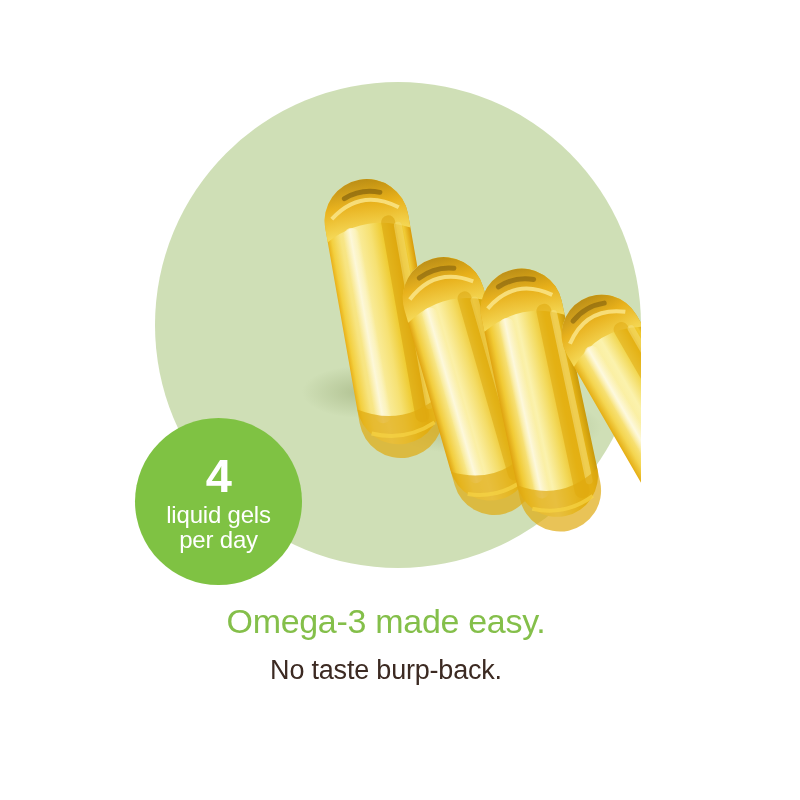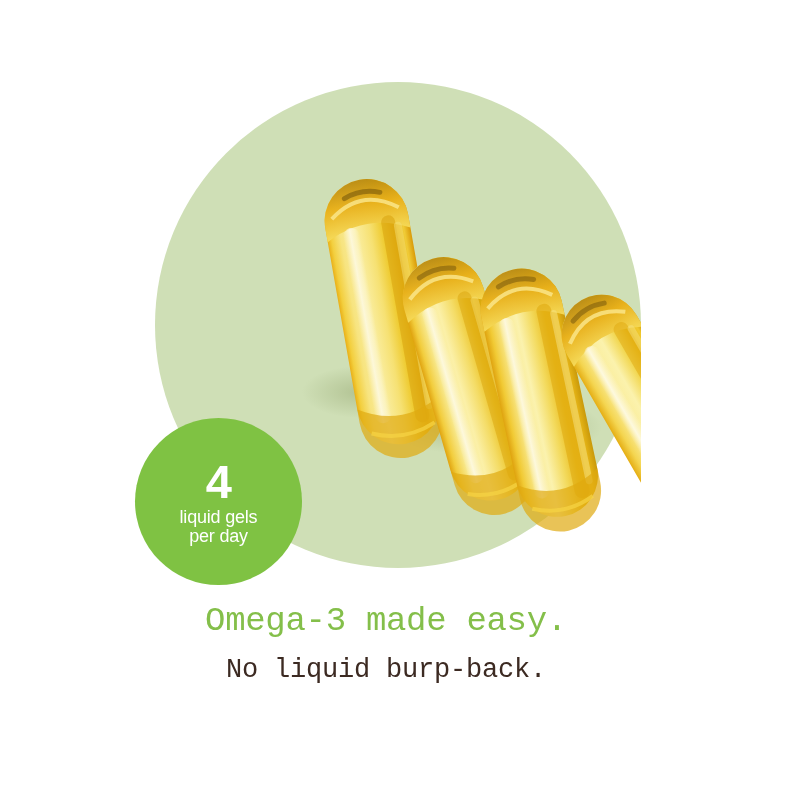--- a/index.html
+++ b/index.html
@@ -60,33 +60,32 @@
     line-height: 1.05;
   }
   .badge-number {
     font-size: 47px;
     font-weight: bold;
     letter-spacing: -0.5px;
     margin-bottom: 2px;
     display: block;
   }
   .badge-line {
-    font-size: 18px;
+    font-size: 24px;
     letter-spacing: -0.2px;
     display: block;
   }
 
   
   .caption {
     position: absolute;
     left: 0;
     top: 603px;
     width: 772px;
     text-align: center;
-    font-family: Liberation Mono, monospace;
   }
   .headline {
     color: #84bf4a;
     font-size: 34px;
     letter-spacing: -0.3px;
     margin: 0 0 14px 0;
     font-weight: normal;
     line-height: 1.1;
   }
   .subline {
@@ -234,17 +233,17 @@
 
   <div class="badge">
     <span class="badge-number">4</span>
     <span class="badge-line">liquid gels</span>
     <span class="badge-line">per day</span>
   </div>
 
   <div class="caption">
     <h2 class="headline">Omega-3 made easy.</h2>
     <p class="subline">
-      <span>No liquid burp-back.</span>
+      <span>No taste burp-back.</span>
     </p>
   </div>
 
 </div>
 
 </body></html>

